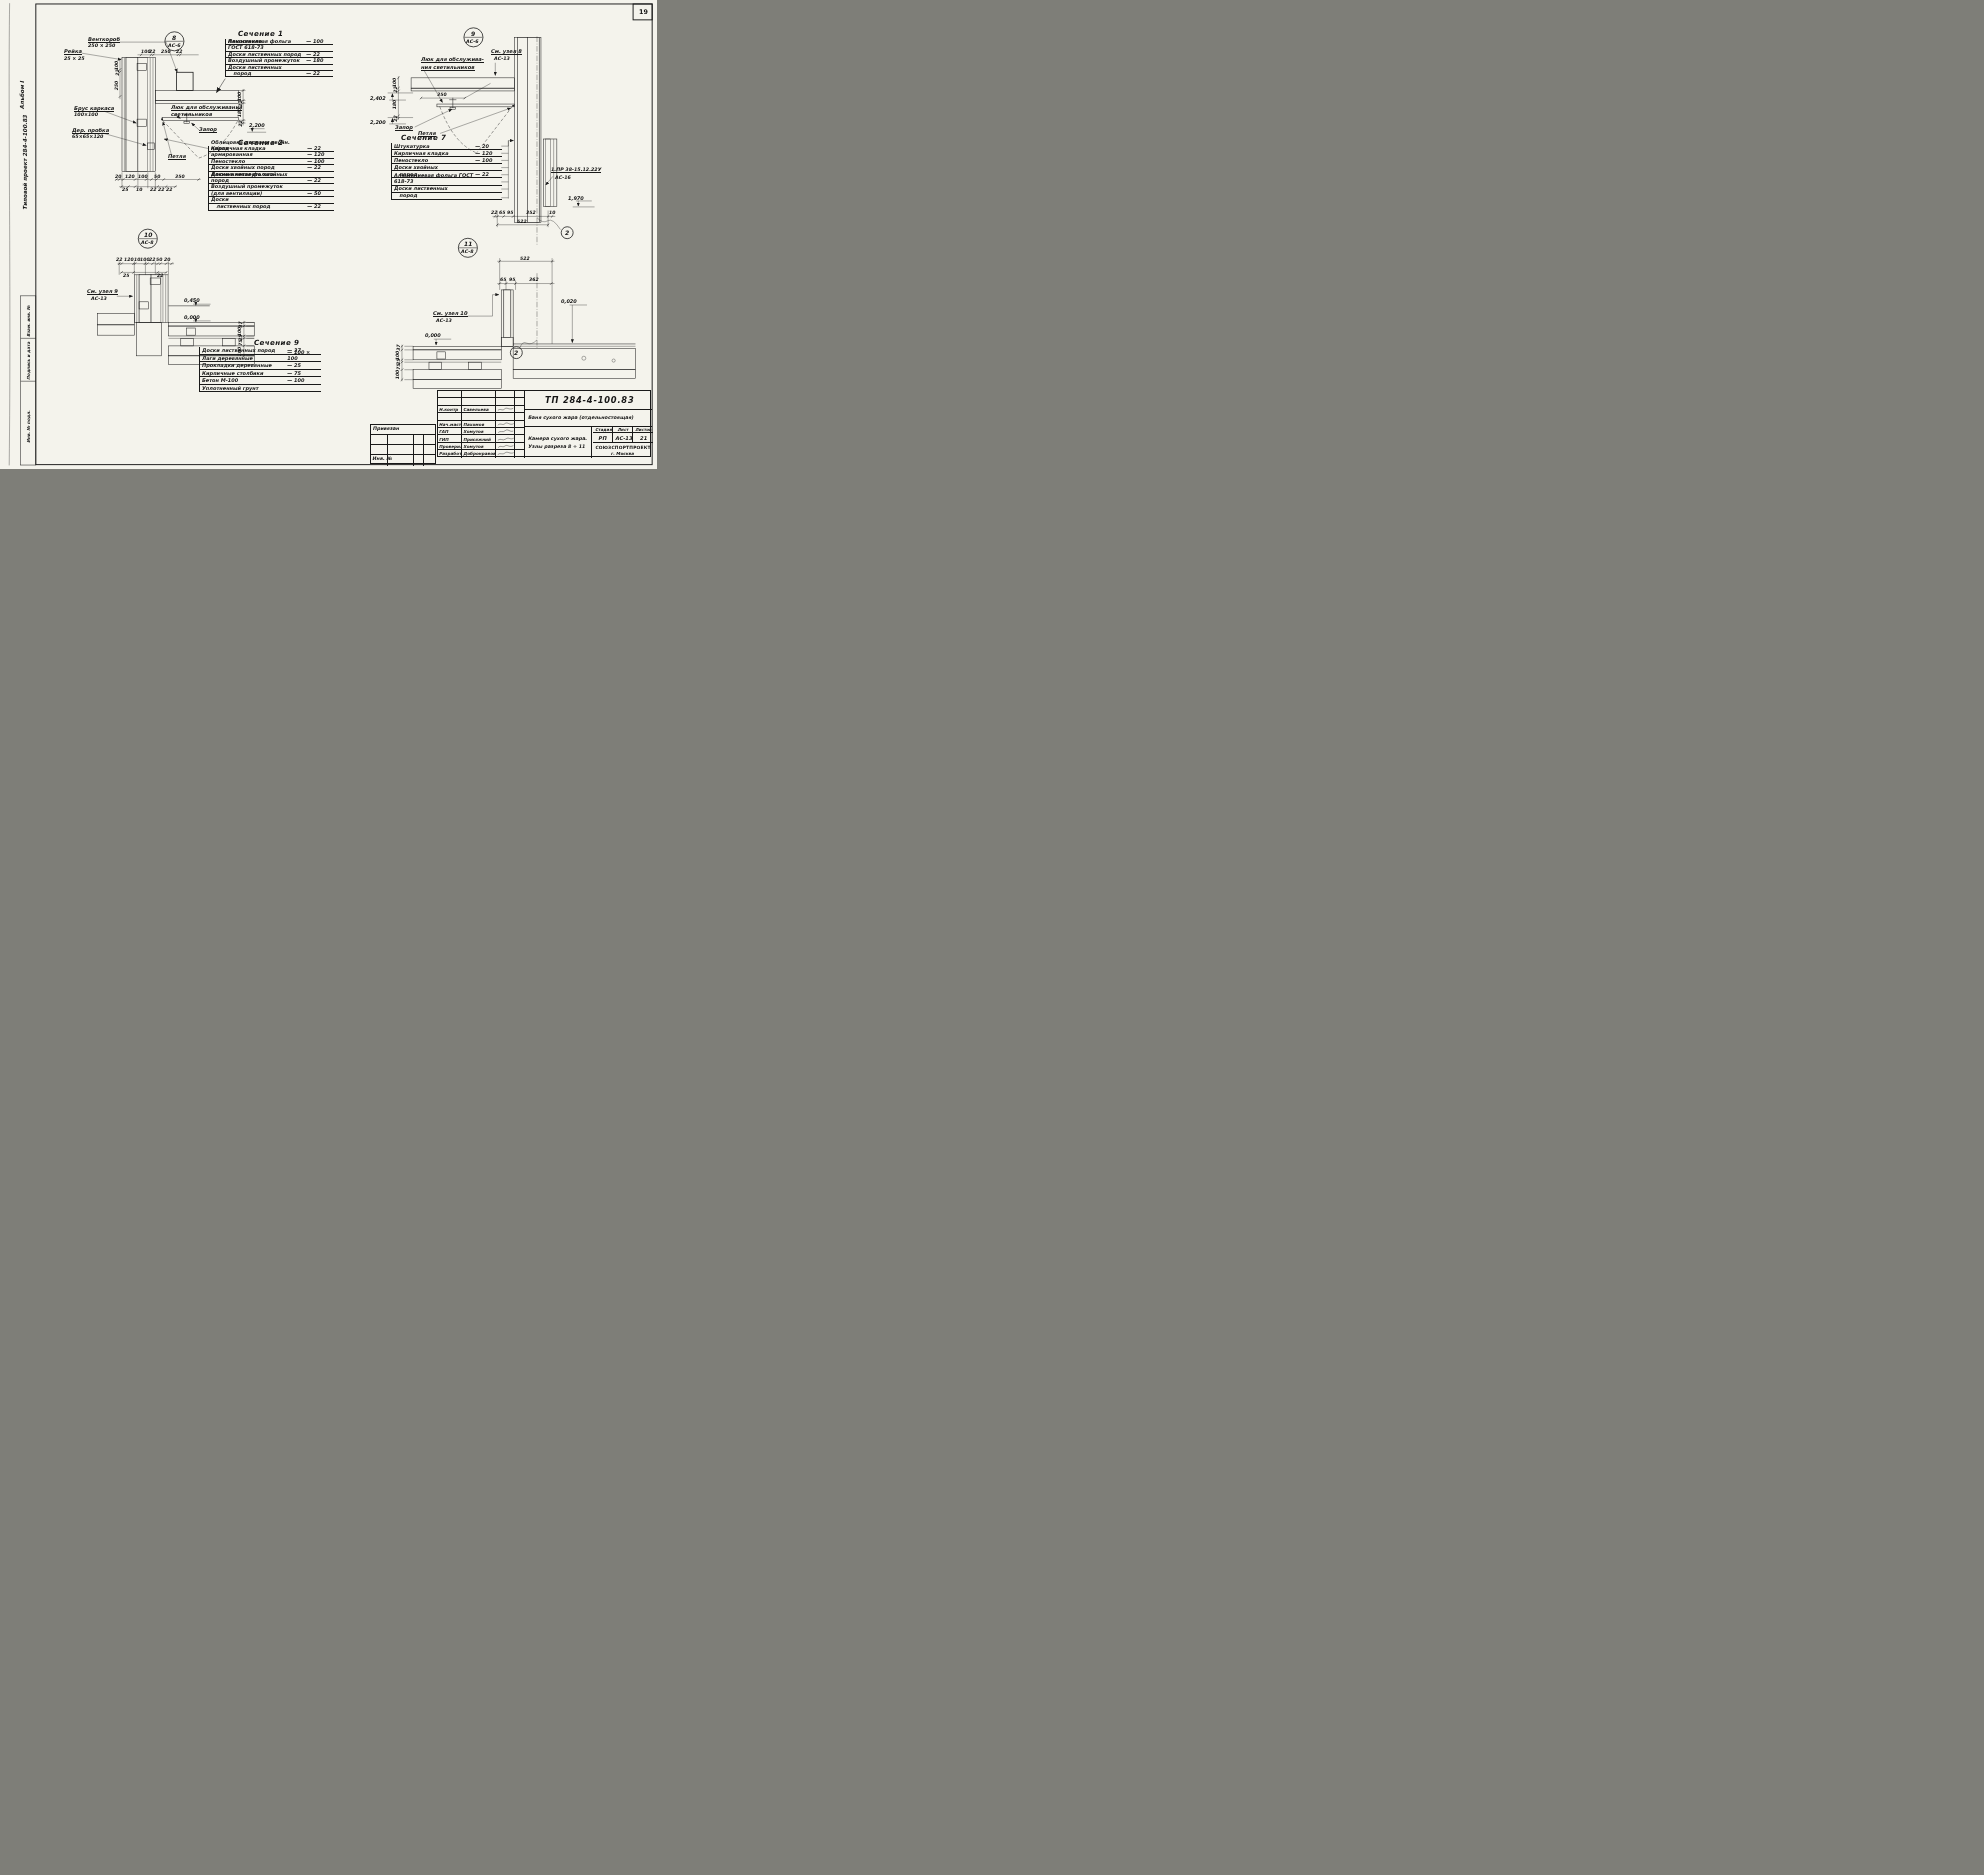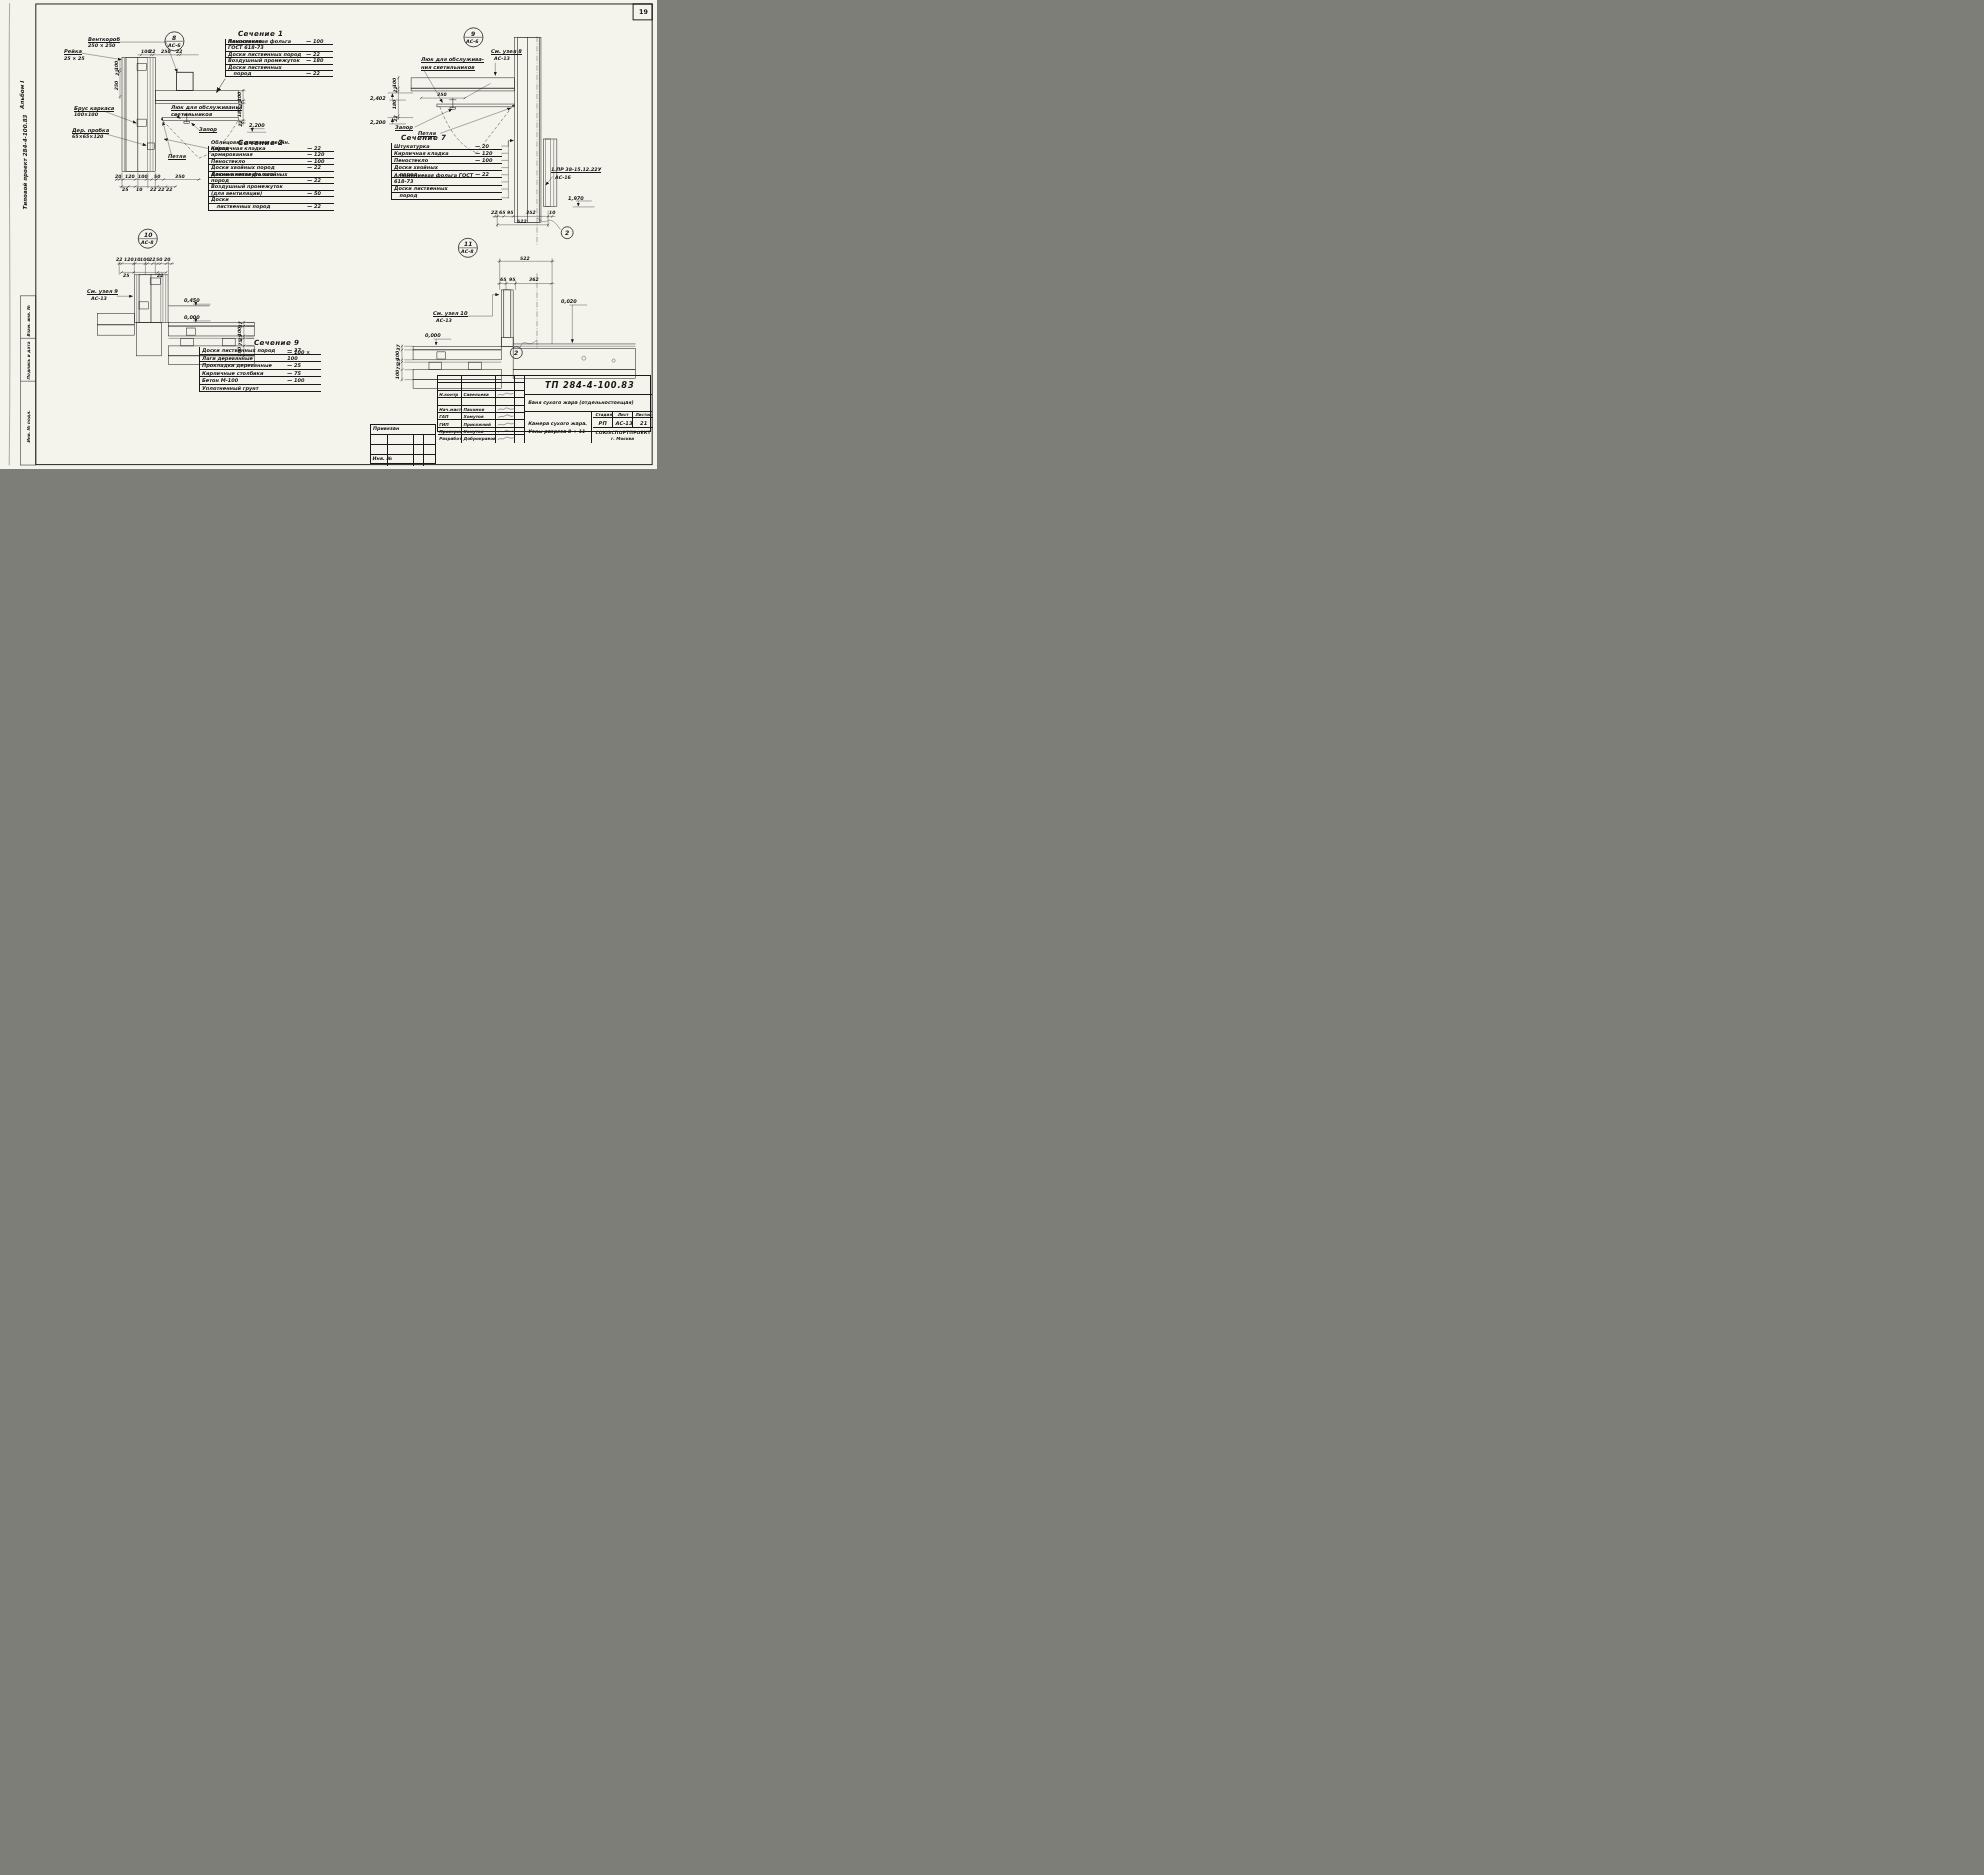--- a/index.html
+++ b/index.html
@@ -593,21 +593,21 @@
   <div class="cell bb" style="left:0;top:19.5px;width:100%;height:10px"></div>
   <div class="cell br" style="left:0;top:9.5px;width:16.7px;height:31px"></div>
   <div class="cell br" style="left:16.7px;top:9.5px;width:26px;height:31px"></div>
   <div class="cell br" style="left:42px;top:9.5px;width:11px;height:31px"></div>
   <span class="sp sm" style="left:372px;top:455px;position:fixed"></span>
   <div class="cell" style="left:0.8px;top:31px;width:24px">
     <span class="sp sm" style="position:absolute;left:0.8px;top:0">Инв. №</span>
   </div>
 </div>
 
-<div class="tbx" style="left:437px;top:375px;width:214px;height:57px">
+<div class="tbx" style="left:437px;top:390px;width:214px;height:67px">
 
   <div class="cell" style="left:0;top:0;width:87px;height:67px;border-right:0.6px solid #191919">
     <div class="tbrow">
           <span class="c1"></span>
           <span class="c2"></span>
           <span class="c3"></span>
           <span class="c4"></span>
         </div>
     <div class="tbrow">
           <span class="c1"></span>

